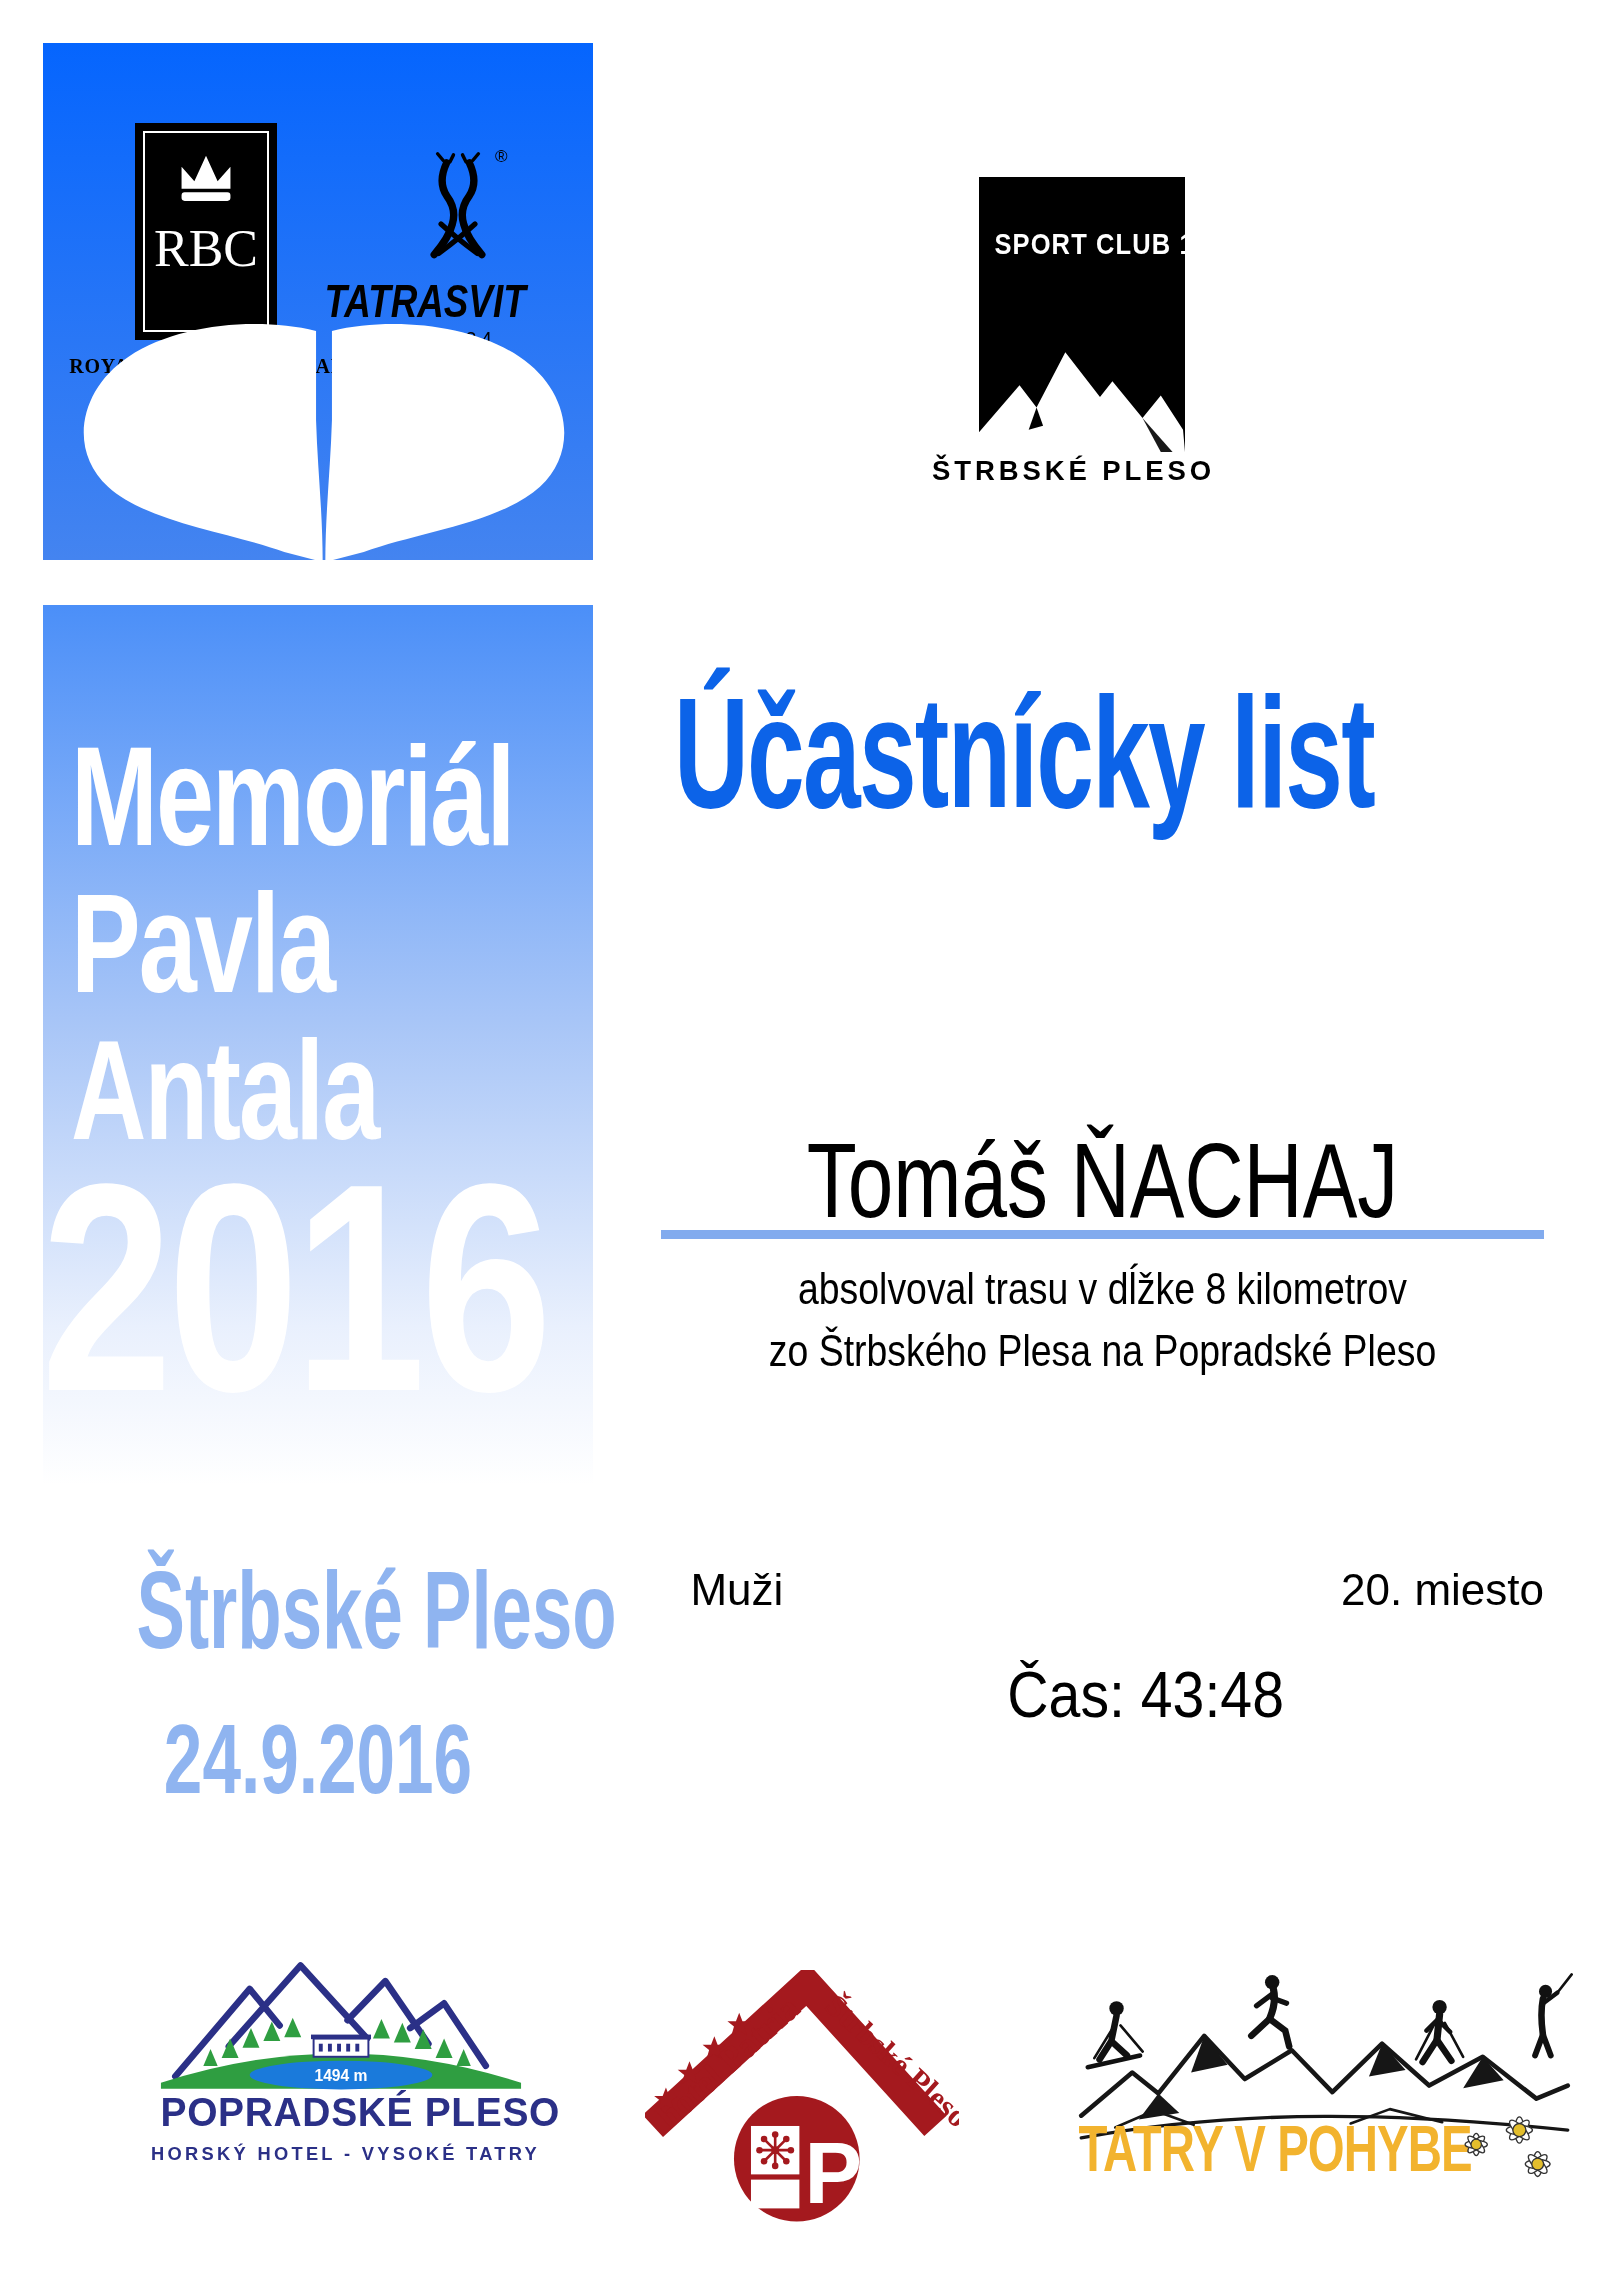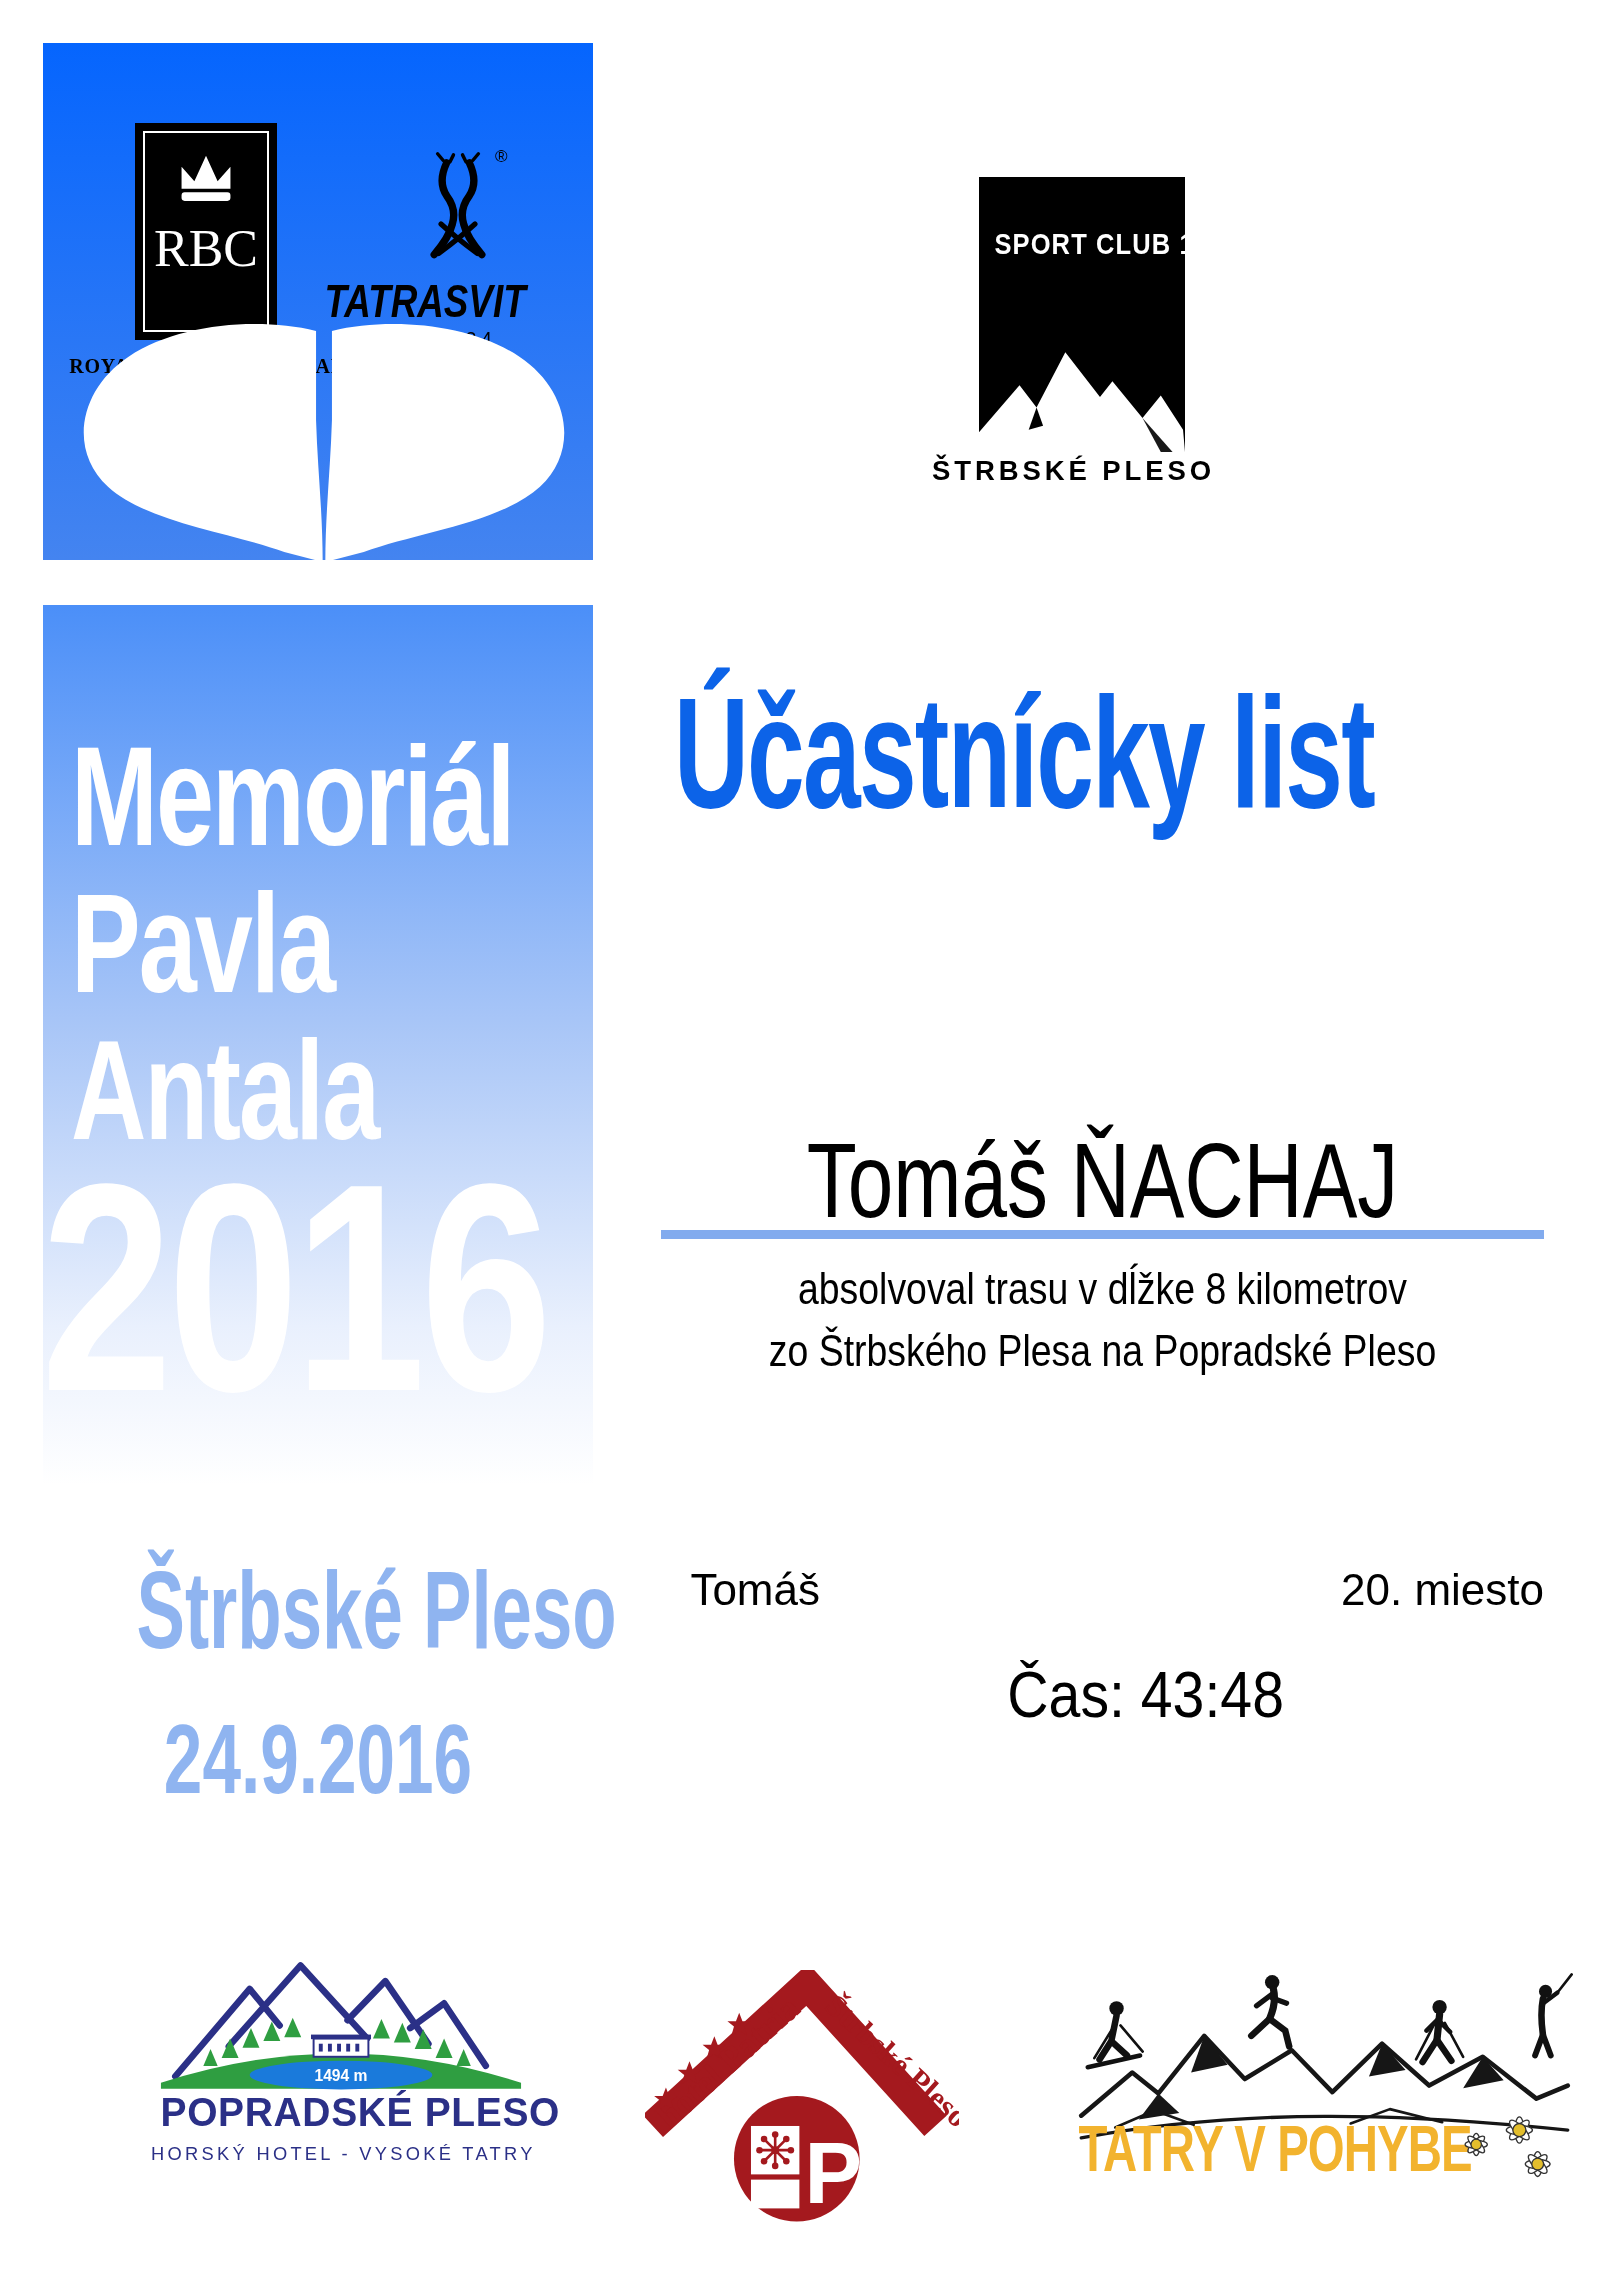--- a/index.html
+++ b/index.html
@@ -73,21 +73,21 @@
   .cert-cat{position:absolute;left:29.4px;top:0;}
   .cert-place{position:absolute;right:0;top:0;}
   .cert-time{left:661px;top:1657px;width:883px;text-align:center;padding-left:98px;box-sizing:border-box;
     font-size:65px;color:#000;transform:scaleX(0.88);transform-origin:50% 0;}
 
   
   .pp-wrap{left:108px;top:1955px;width:380px;margin-left:43px;}
   .pp-art{position:relative;width:380px;height:137px;}
   .pp-name{width:100%;text-align:center;color:var(--navy,#2B3087);font-weight:bold;font-size:41px;
     letter-spacing:0.7px;margin-top:-2.6px;transform:scaleX(0.95);transform-origin:50% 0;white-space:nowrap;}
-  .pp-sub{width:100%;text-align:center;color:var(--navy,#2B3087);font-weight:normal;font-size:18.3px;
+  .pp-sub{width:100%;text-align:center;color:var(--navy,#2B3087);font-weight:bold;font-size:18.3px;
     letter-spacing:3.3px;margin-top:6.5px;white-space:nowrap;}
 
   .patria{left:645px;top:1970px;width:314px;height:257px;}
   .tatry{left:1076px;top:1973px;width:497px;height:216px;}
 
   svg text{font-family:"Liberation Sans",sans-serif;}
   .serif-text{font-family:"Liberation Serif",serif;}
 </style>
 </head>
 <body>
@@ -150,21 +150,21 @@
     </svg>
   </div>
   <div class="abs club-caption">ŠTRBSKÉ PLESO</div>
 
   <div class="abs cert-title nowrap">Účastnícky list</div>
   <div class="abs rcol cert-name nowrap">Tomáš ŇACHAJ</div>
   <div class="abs cert-rule"></div>
   <div class="abs rcol cert-line1 nowrap">absolvoval trasu v dĺžke 8 kilometrov</div>
   <div class="abs rcol cert-line2 nowrap">zo Štrbského Plesa na Popradské Pleso</div>
   <div class="abs cert-catrow">
-    <span class="cert-cat">Tomáš</span>
+    <span class="cert-cat">Muži</span>
     <span class="cert-place">20. miesto</span>
   </div>
   <div class="abs cert-time nowrap">Čas: 43:48</div>
 
   <div class="abs pp-wrap">
     <div class="pp-art">
       <svg viewBox="0 0 580 210" width="380" height="137">
         <g fill="none" stroke="var(--navy,#2B3087)" stroke-width="10" stroke-linejoin="round" stroke-linecap="round">
           <path d="M36,186 L150,52 L196,108"></path>
           <path d="M118,140 L228,16 L330,128"></path>

